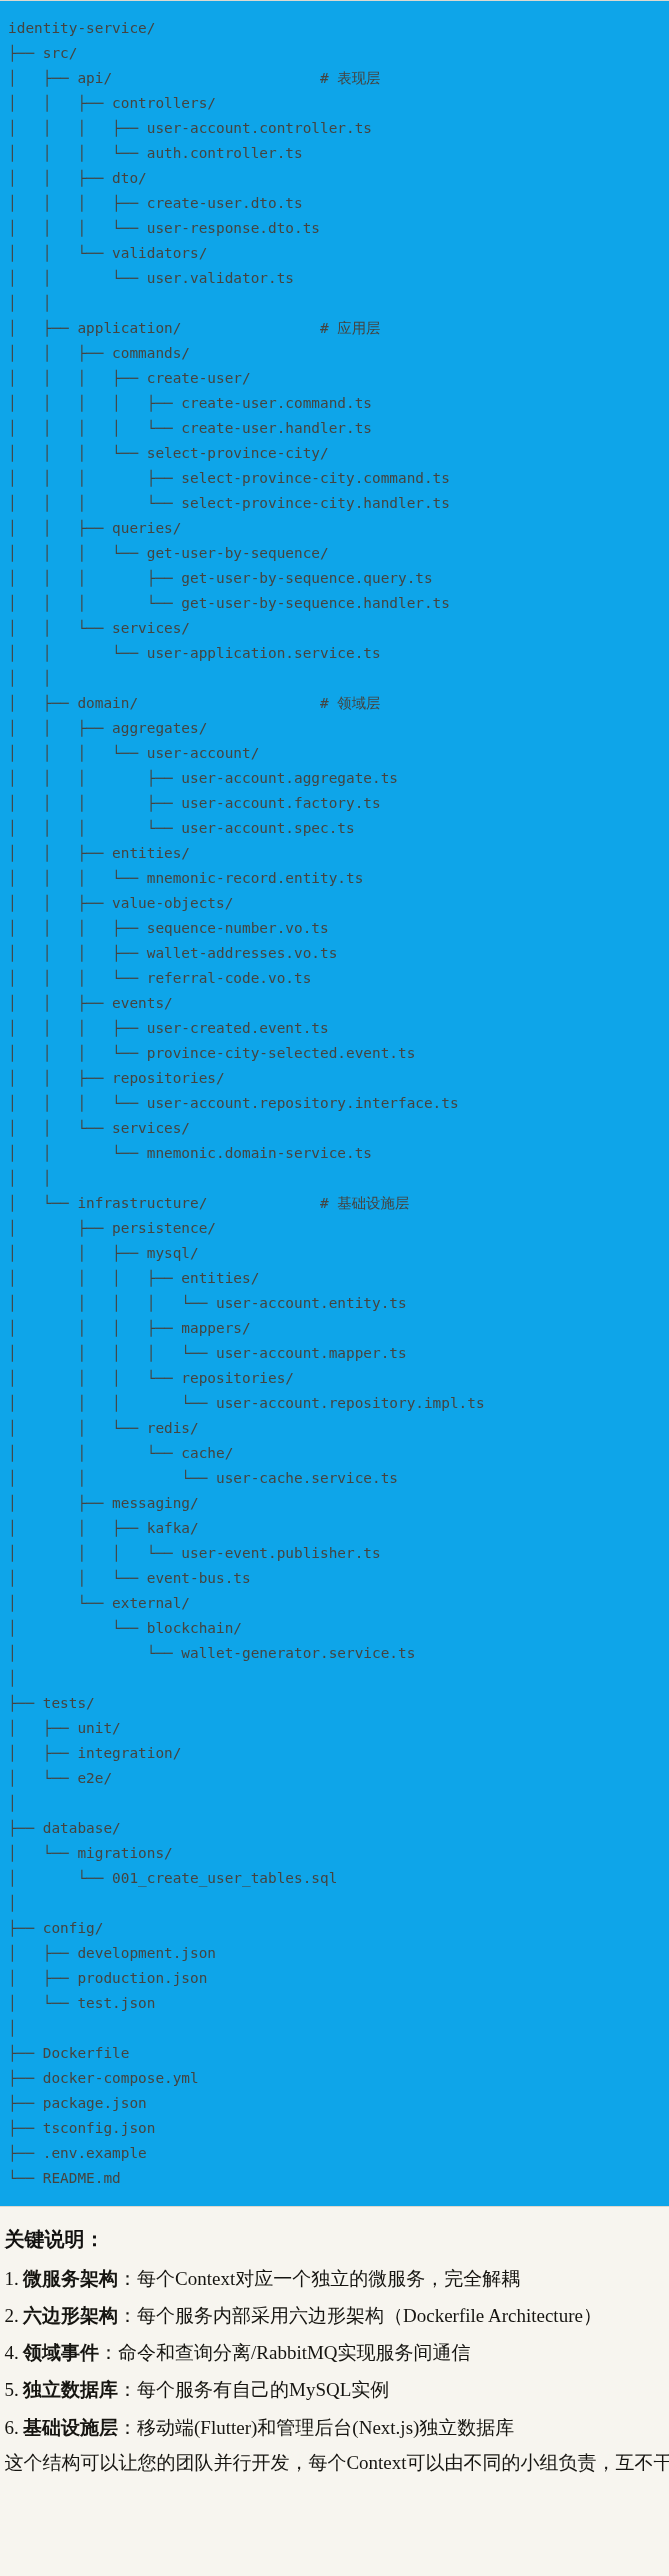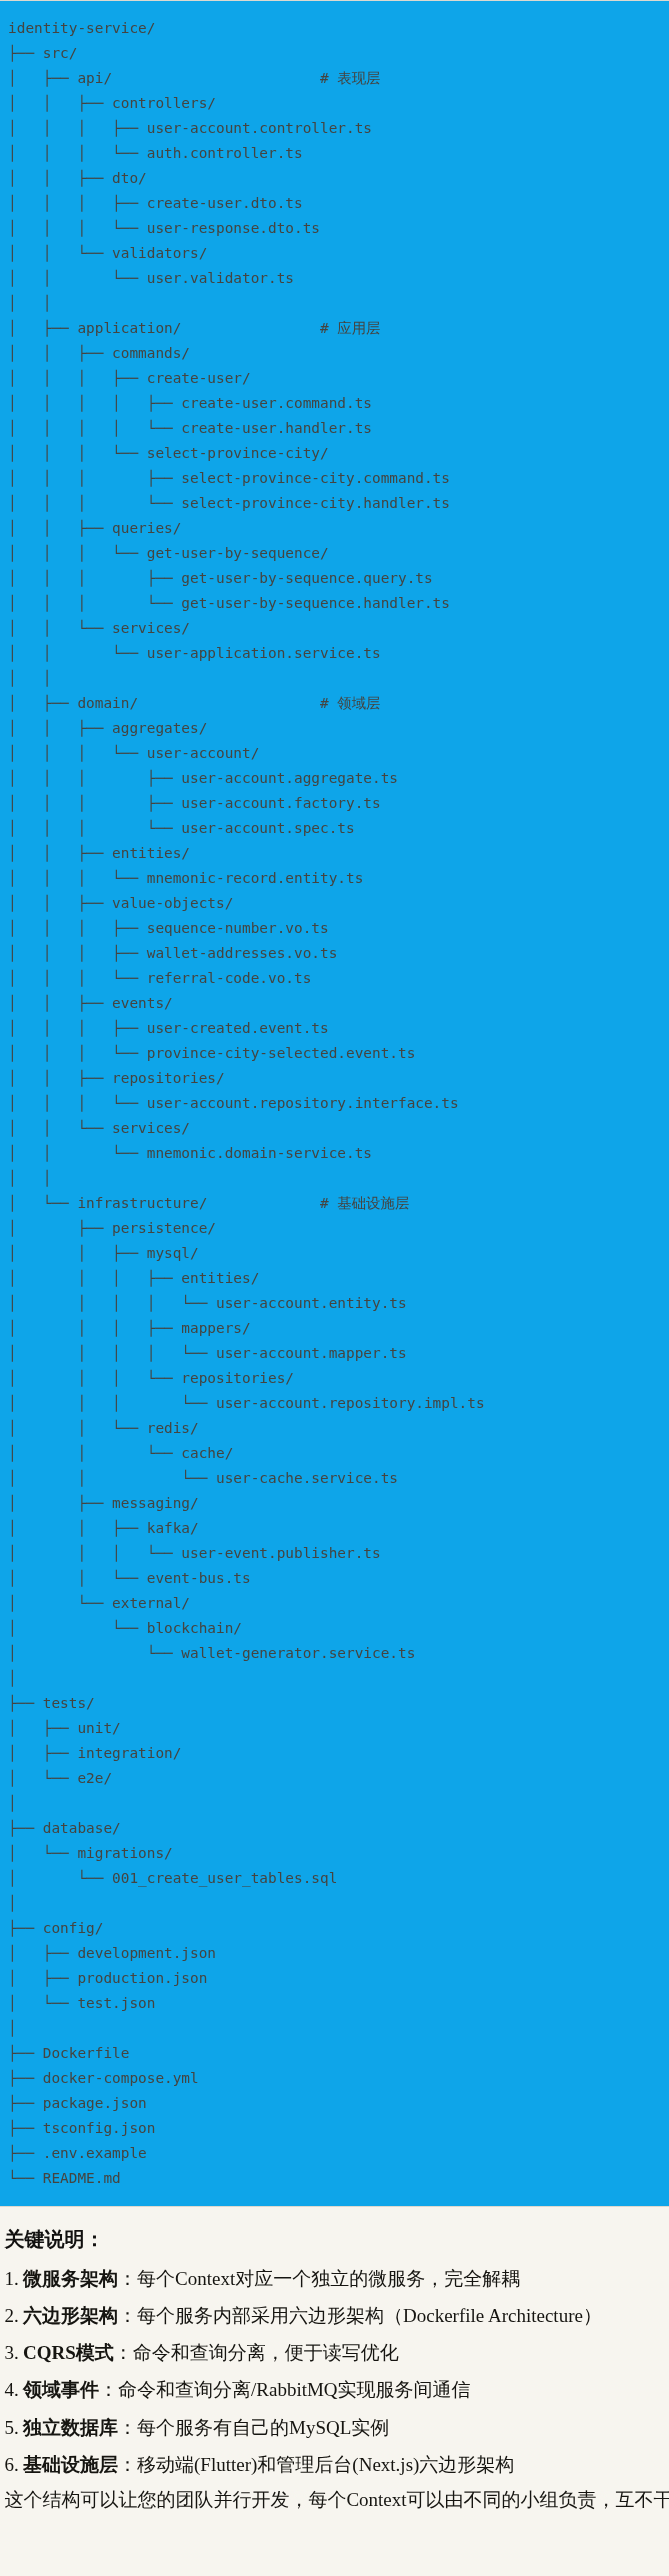--- a/index.html
+++ b/index.html
@@ -184,30 +184,27 @@
     <h2 class="notes-heading">关键说明：</h2>
 
     <ol class="notes-list">
       <li>
         <span class="item-num">1.</span><span class="item-term">微服务架构</span><span class="item-desc">：每个Context对应一个独立的微服务，完全解耦</span>
       </li>
       <li>
         <span class="item-num">2.</span><span class="item-term">六边形架构</span><span class="item-desc">：每个服务内部采用六边形架构（Dockerfile Architecture）</span>
       </li>
       <li>
-        <span class="item-num">3.</span><span class="item-term">CQRS模式</span><span class="item-desc">：命令和查询分离，便于读写优化</span>
-      </li>
-      <li>
         <span class="item-num">4.</span><span class="item-term">领域事件</span><span class="item-desc">：命令和查询分离/RabbitMQ实现服务间通信</span>
       </li>
       <li>
         <span class="item-num">5.</span><span class="item-term">独立数据库</span><span class="item-desc">：每个服务有自己的MySQL实例</span>
       </li>
       <li>
-        <span class="item-num">6.</span><span class="item-term">基础设施层</span><span class="item-desc">：移动端(Flutter)和管理后台(Next.js)六边形架构</span>
+        <span class="item-num">6.</span><span class="item-term">基础设施层</span><span class="item-desc">：移动端(Flutter)和管理后台(Next.js)独立数据库</span>
       </li>
     </ol>
 
     <p class="notes-footer">这个结构可以让您的团队并行开发，每个Context可以由不同的小组负责，互不干扰。</p>
   </div>
 
 </div>
 
 
 </body></html>

